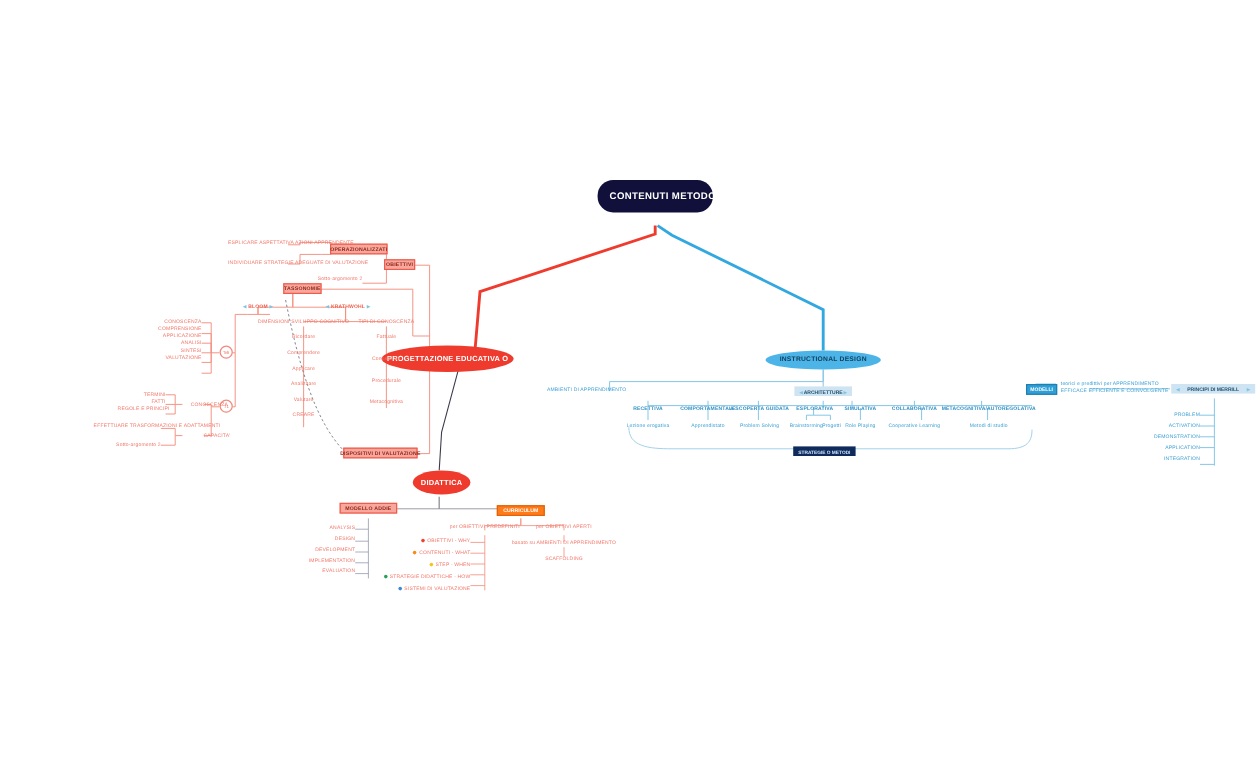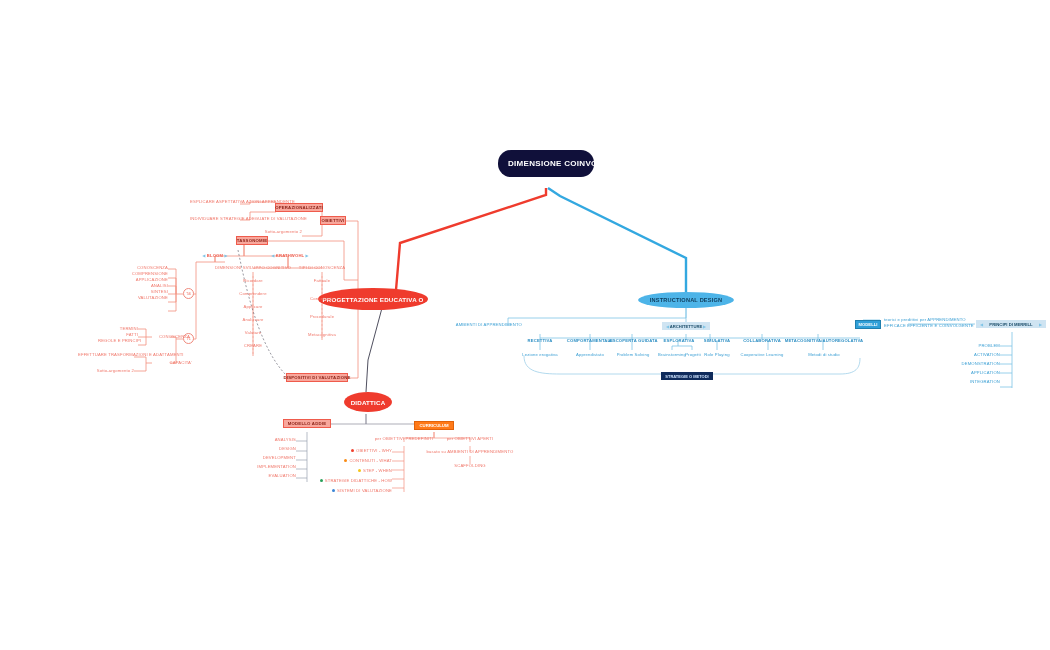--- a/index.html
+++ b/index.html
@@ -165,21 +165,21 @@
       <path d="M1012,355 L1000,355"></path>
       <path d="M1012,364 L1000,364"></path>
       <path d="M1012,373 L1000,373"></path>
       <path d="M1012,387 L1000,387"></path>
     </g>
 
     <path d="M524,356 C524,372 540,374 560,374 L840,374 C856,374 860,368 860,358" fill="none" stroke="#9ecfe8" stroke-width="0.8"></path>
     <path d="M686,374 L686,378" fill="none" stroke="#9ecfe8" stroke-width="0.8"></path>
   </svg>
 
-  <div class="node central" style="left:498px;top:150px;width:96px;">DIMENSIONE COINVOLGENTE DECISIONALE</div>
+  <div class="node central" style="left:498px;top:150px;width:96px;">CONTENUTI METODOLOGICA DECISIONALE</div>
 
   <div class="node ell-red" style="left:318px;top:288px;width:110px;height:22px;">PROGETTAZIONE EDUCATIVA O</div>
 
   <div class="node box-pink" style="left:320px;top:216px;width:26px;height:9px;">OBIETTIVI</div>
   <div class="node box-pink" style="left:275px;top:203px;width:48px;height:9px;">OPERAZIONALIZZATI</div>
   <div class="node t-red ar" style="left:190px;top:199px;width:78px;">ESPLICARE ASPETTATIVA AZIONI APPRENDENTE</div>
   <div class="node t-red ar" style="left:190px;top:216px;width:78px;">INDIVIDUARE STRATEGIE ADEGUATE DI VALUTAZIONE</div>
   <div class="node t-red ar" style="left:256px;top:229px;width:46px;">Sotto-argomento 2</div>
 
   <div class="node box-pink" style="left:236px;top:236px;width:32px;height:9px;">TASSONOMIE</div>

